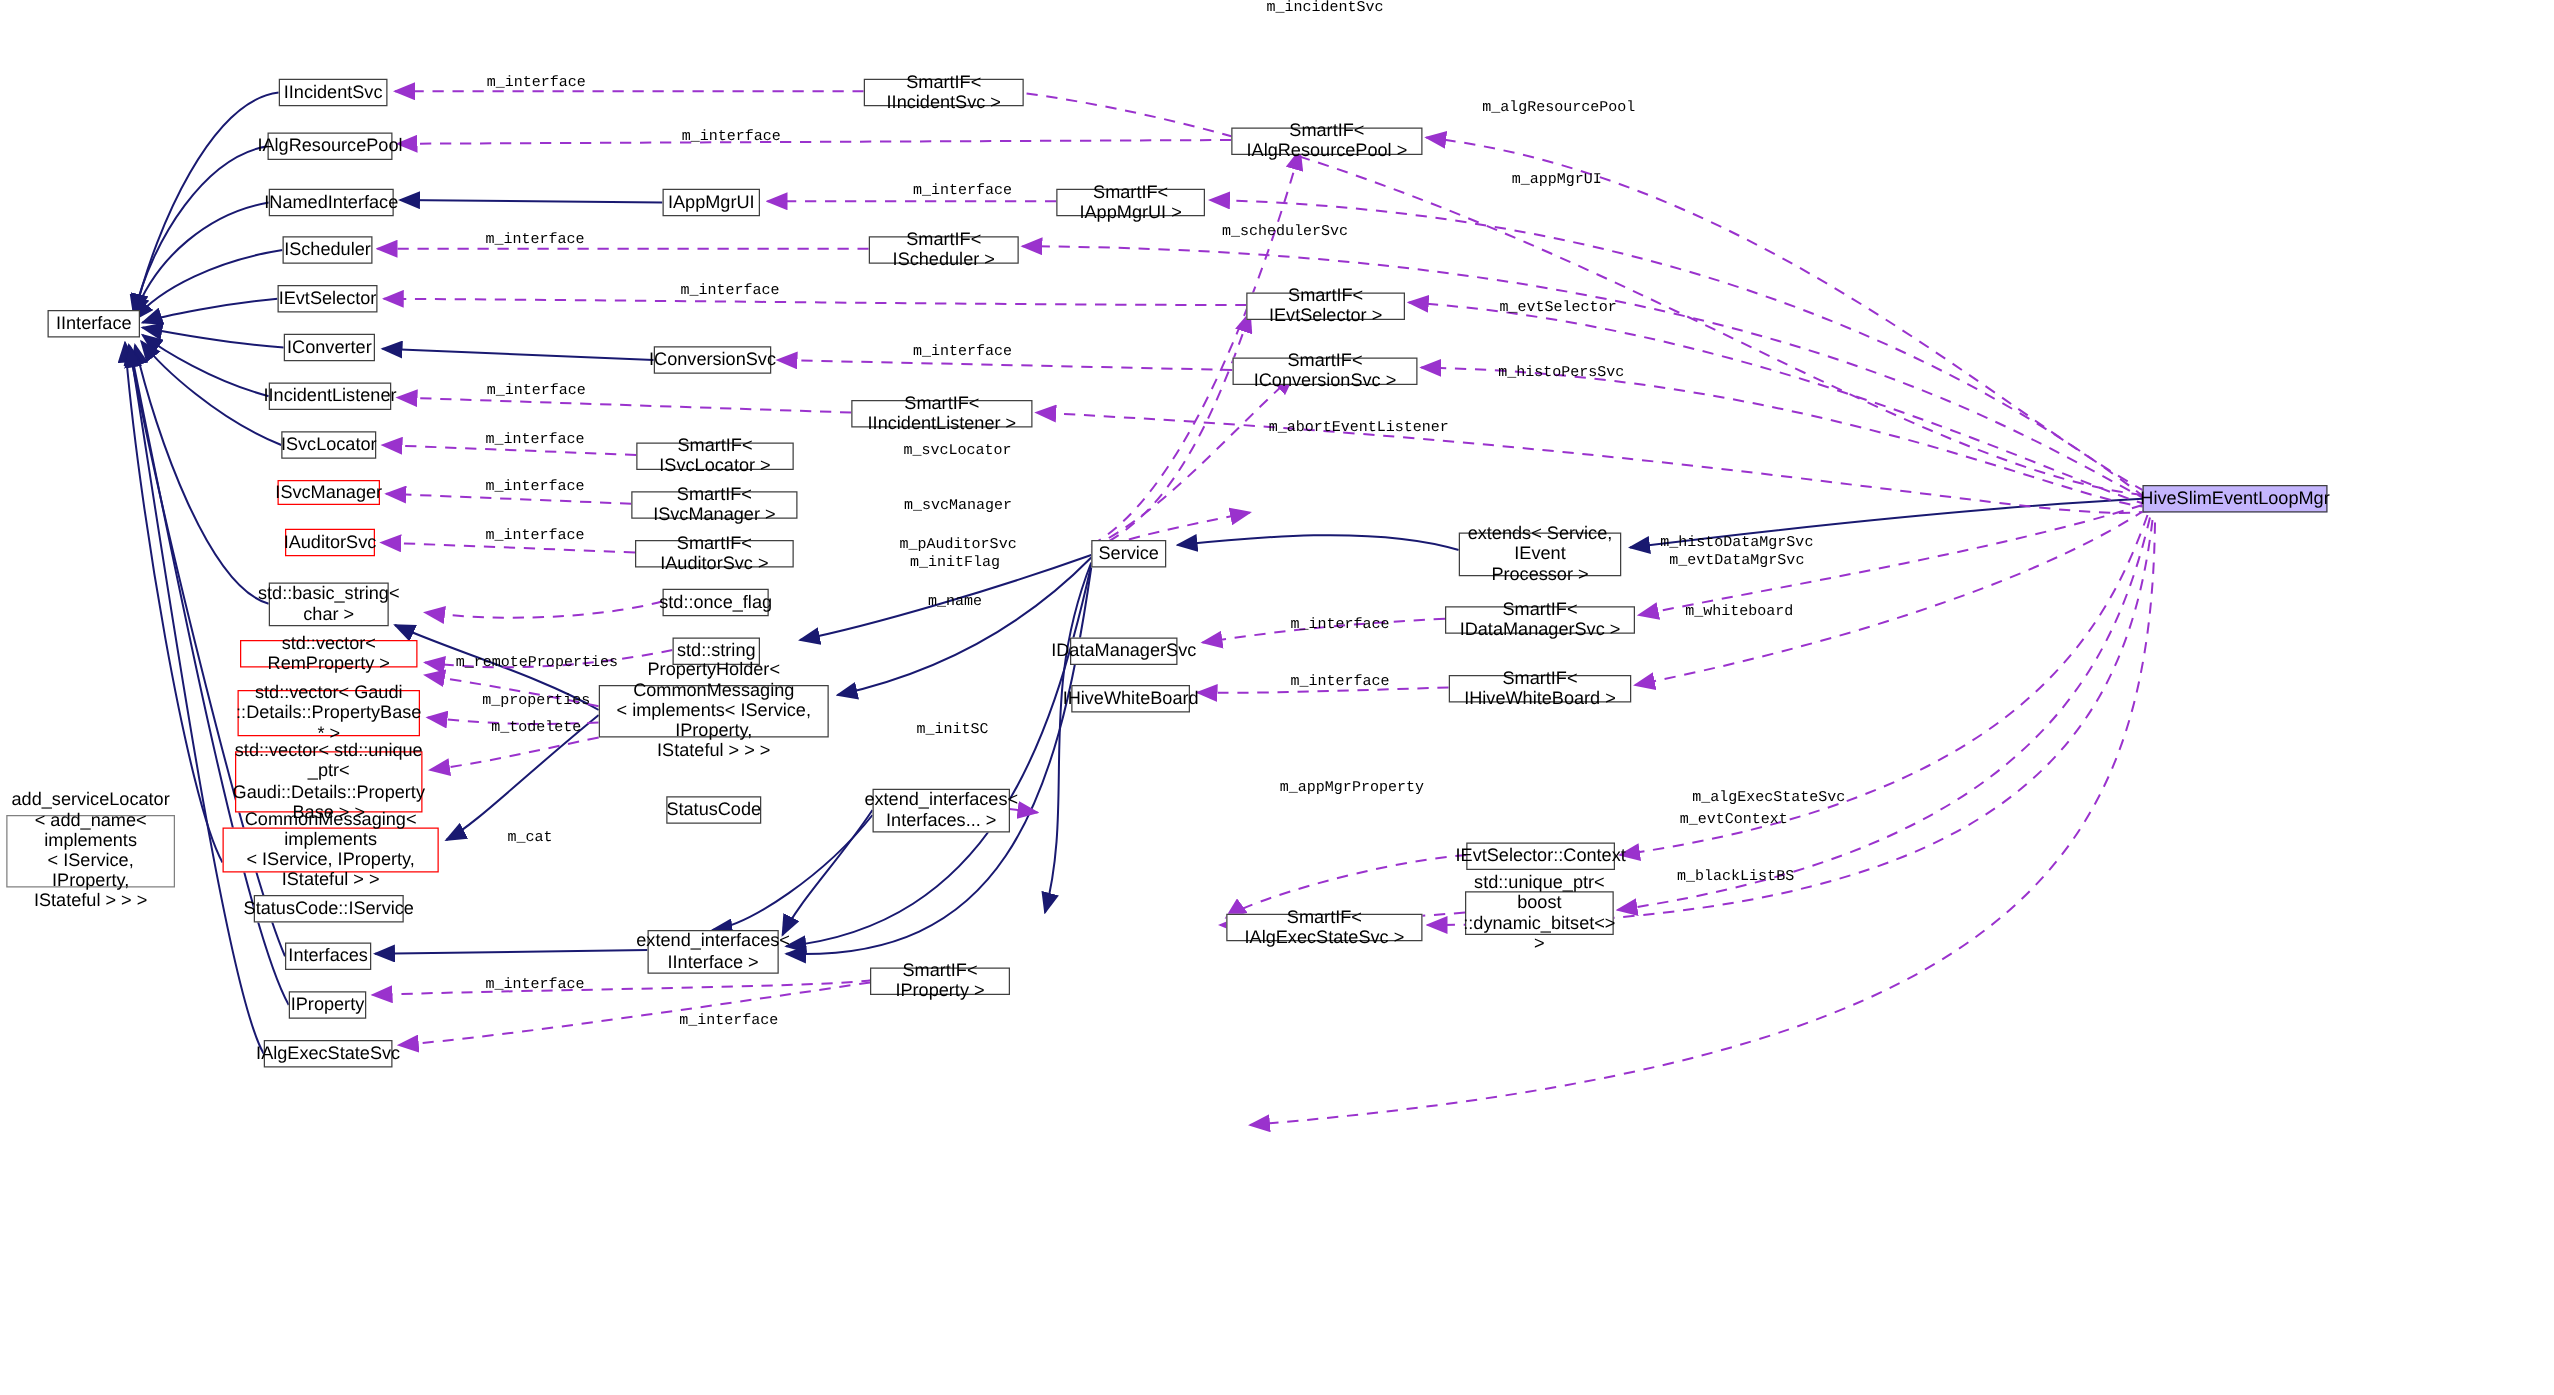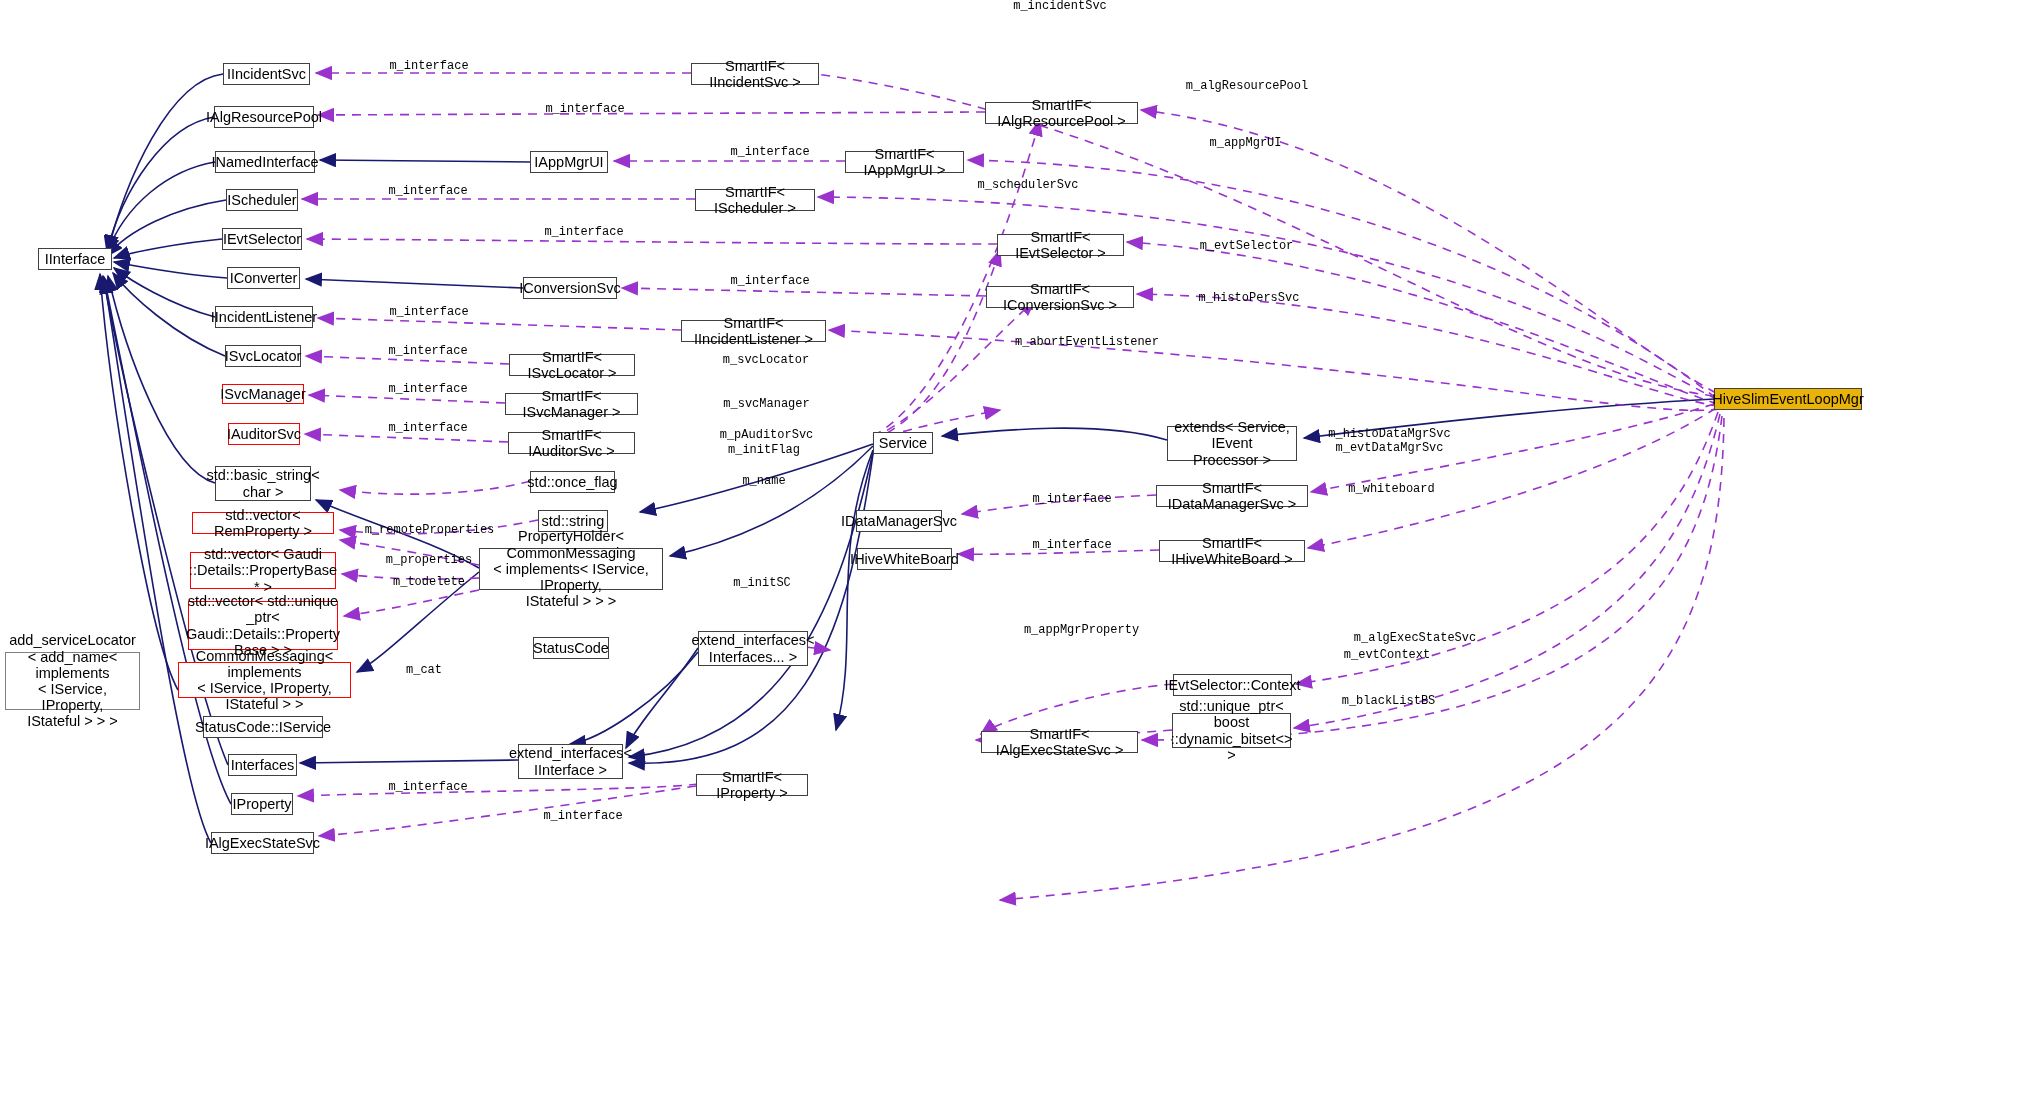--- a/index.html
+++ b/index.html
@@ -5,21 +5,21 @@
   html,body{margin:0;padding:0;background:#ffffff;}
   body{font-family:"Liberation Sans",sans-serif;}
   #canvas{position:relative;width:2043px;height:1116px;background:#fff;overflow:hidden;}
   svg#wires{position:absolute;left:0;top:0;width:2043px;height:1116px;}
   .node{position:absolute;box-sizing:border-box;display:flex;align-items:center;justify-content:center;
         text-align:center;background:#ffffff;border:1px solid #404040;color:#000;
         font-family:"Liberation Sans",sans-serif;font-size:14.5px;line-height:1.12;
         padding:1px 4px;white-space:pre-line;}
   .node.red{border:1px solid #ff0000;}
   .node.grey{border:1px solid #808080;}
-  .node.focus{background:#eab308;border:1px solid #404040;}
+  .node.focus{background:#c4b5fd;border:1px solid #404040;}
   .edgelabel{position:absolute;font-family:Liberation Mono, monospace;font-size:12px;
              color:#000000;white-space:pre-line;text-align:center;line-height:1.15;}
 </style>
 </head>
 <body>
 
 <div id="canvas">
 
   <svg id="wires" viewBox="0 0 2043 1116">
     <defs>

